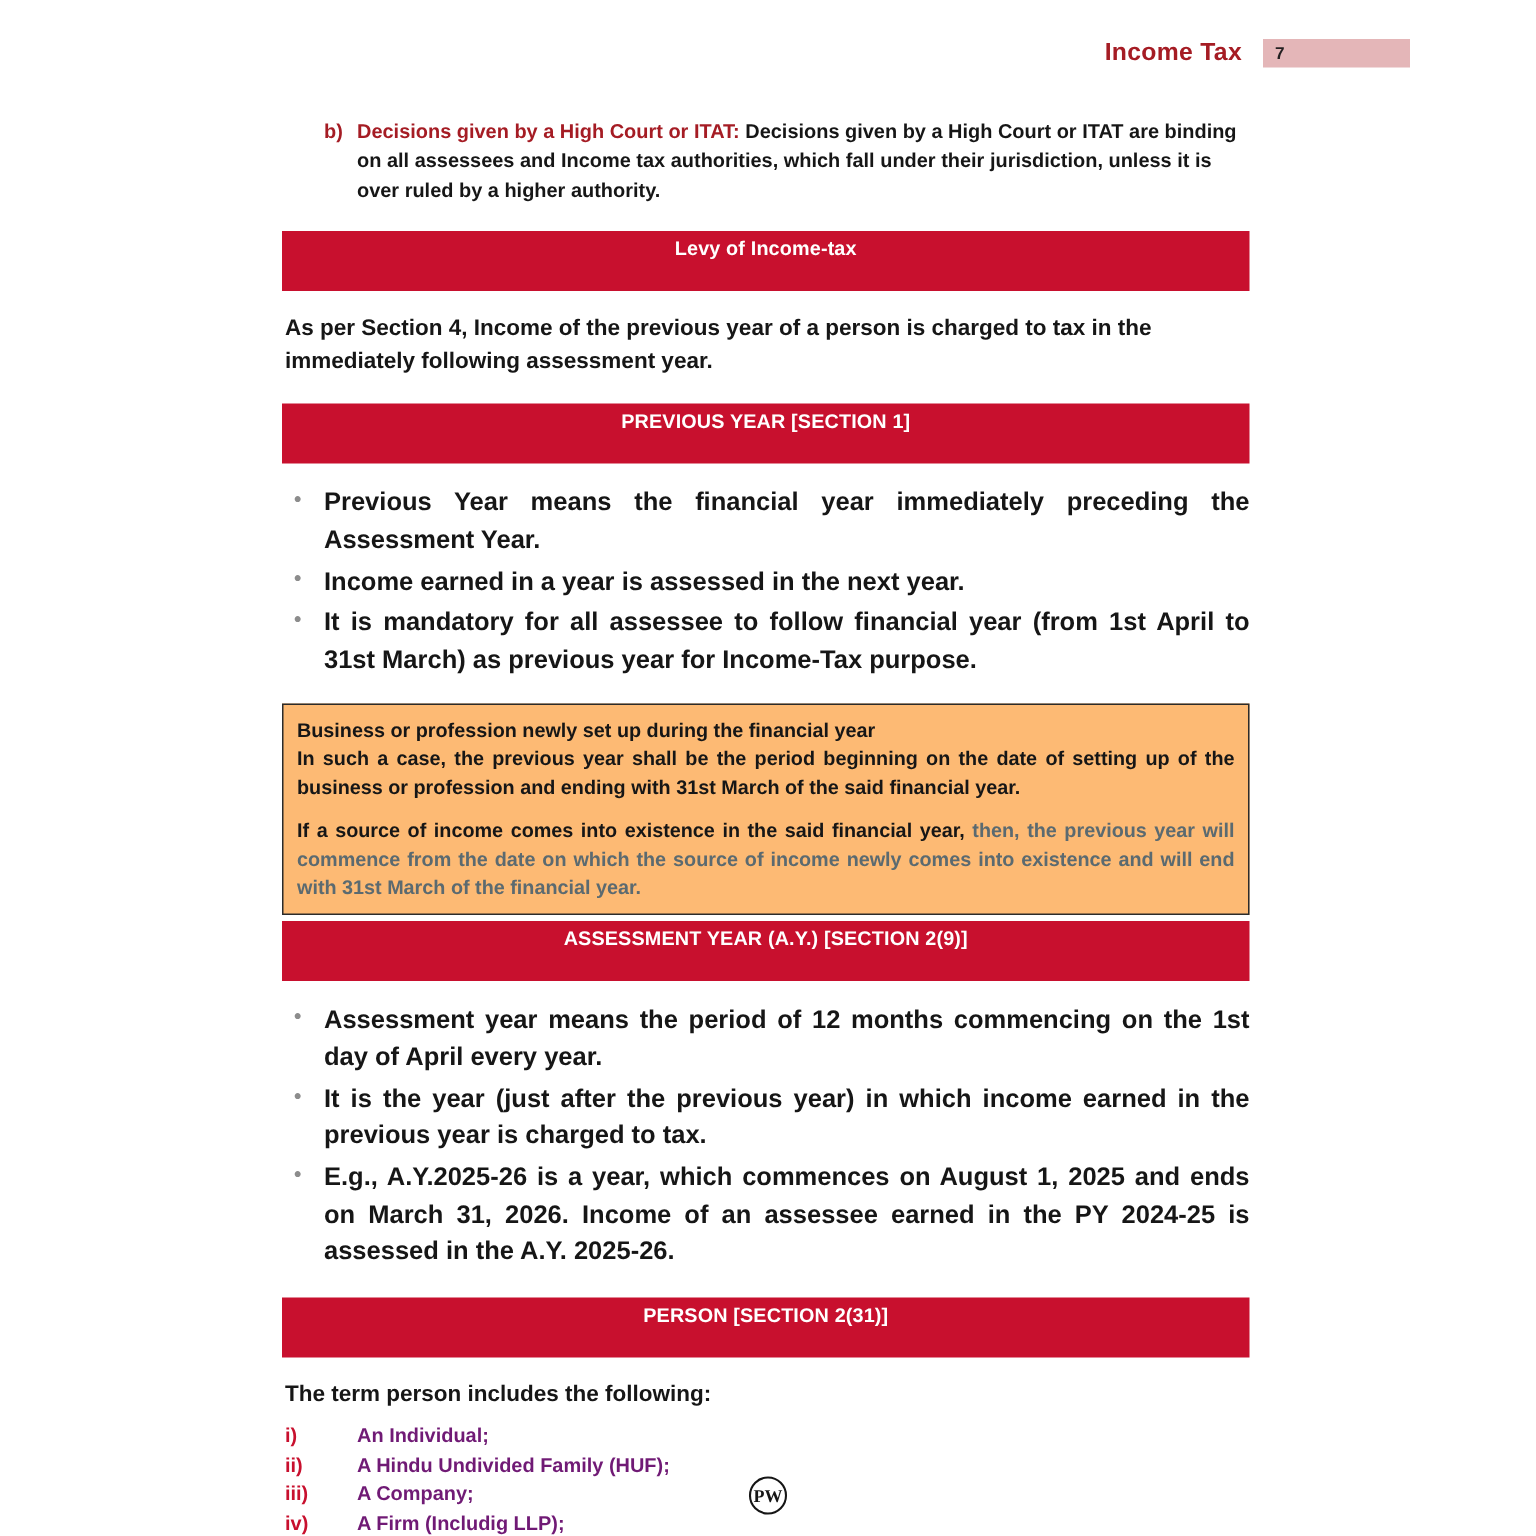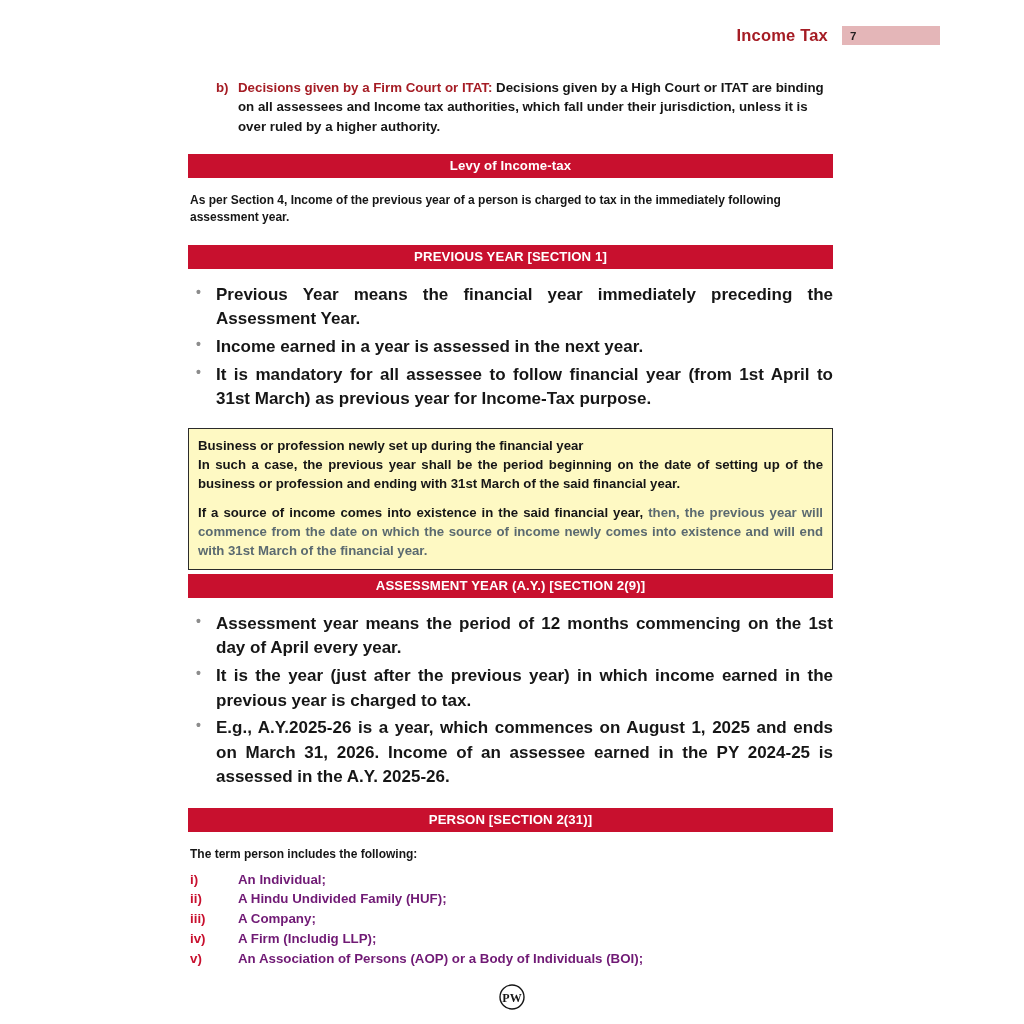--- a/index.html
+++ b/index.html
@@ -84,31 +84,31 @@
     color: #161616;
   }
 
   
   .banner {
     background: #c8102e;
     color: #ffffff;
     font-weight: bold;
     text-align: center;
     font-size: 13.2px;
-    padding: 4px 0 5px 0;
+    padding: 4px 0 21px 0;
     margin: 18px 0 14px 0;
     letter-spacing: .1px;
   }
   .banner.tight {
     margin-top: 0;
   }
 
   
   .para {
-    font-size: 12px;
+    font-size: 15px;
     font-weight: bold;
     line-height: 1.45;
     margin: 0 0 2px 2px;
   }
 
   
   ul.bullets {
     list-style: none;
     margin: 0 0 0 0;
     padding: 0;
@@ -127,21 +127,21 @@
     position: absolute;
     left: 8px;
     top: -1px;
     color: #8c8c8c;
     font-size: 14px;
   }
 
   
   .note-box {
     border: 1.5px solid #2b2b2b;
-    background: #fef9c3;
+    background: #fdba74;
     padding: 7px 9px 8px 9px;
     margin: 16px 0 4px 0;
   }
   .note-line {
     font-size: 13.2px;
     font-weight: bold;
     line-height: 1.45;
     text-align: justify;
   }
   .note-spacer {
@@ -195,21 +195,21 @@
     <div class="page-num-box">
       <span class="page-num">7</span>
     </div>
   </div>
 
   <div class="content">
 
     <div class="lettered-item">
       <div class="lettered-marker">b)</div>
       <div class="lettered-body">
-        <span class="lettered-lead">Decisions given by a Firm Court or ITAT:</span><span class="lettered-text"> Decisions given by a High Court or ITAT are binding on all assessees and Income tax authorities, which fall under their jurisdiction, unless it is over ruled by a higher authority.</span>
+        <span class="lettered-lead">Decisions given by a High Court or ITAT:</span><span class="lettered-text"> Decisions given by a High Court or ITAT are binding on all assessees and Income tax authorities, which fall under their jurisdiction, unless it is over ruled by a higher authority.</span>
       </div>
     </div>
 
     <div class="banner">Levy of Income-tax</div>
     <p class="para">As per Section 4, Income of the previous year of a person is charged to tax in the immediately following assessment year.</p>
 
     <div class="banner">PREVIOUS YEAR [SECTION 1]</div>
     <ul class="bullets">
       <li>Previous Year means the financial year immediately preceding the Assessment Year.</li>
       <li>Income earned in a year is assessed in the next year.</li>

